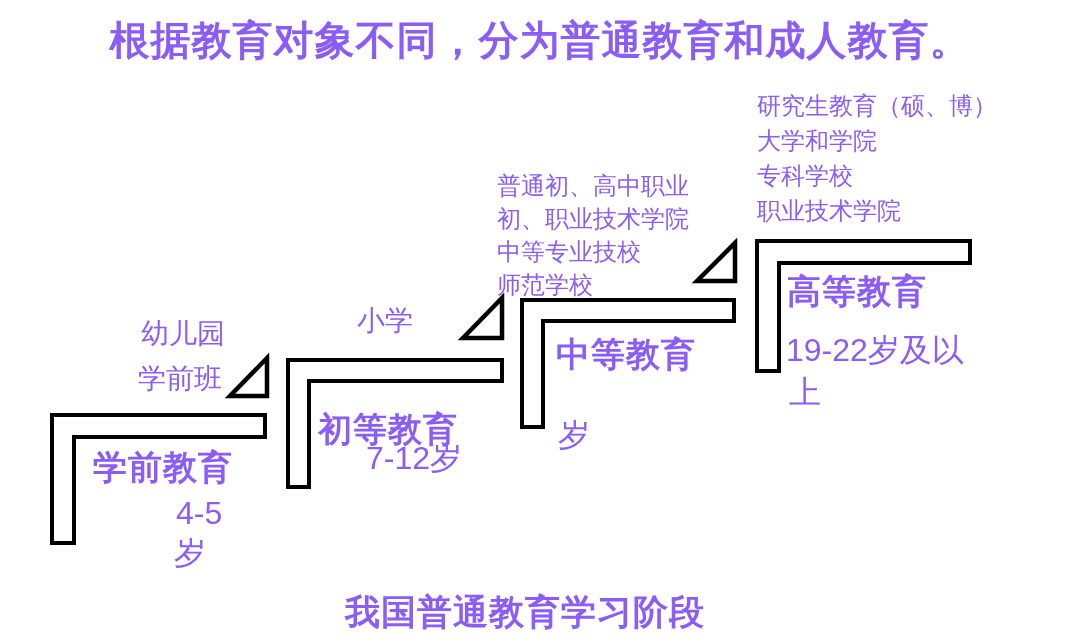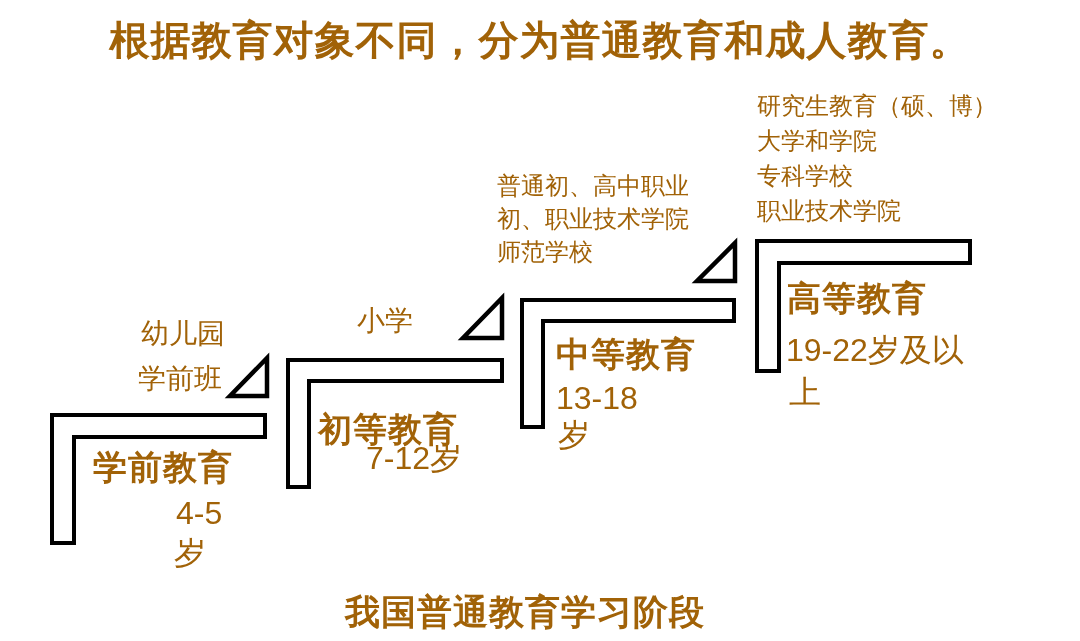--- a/index.html
+++ b/index.html
@@ -4,21 +4,21 @@
 <style>
   * { margin: 0; padding: 0; box-sizing: border-box; }
   html, body { background: #ffffff; }
   #canvas {
     position: relative;
     width: 1080px;
     height: 641px;
     background: #ffffff;
     overflow: hidden;
     font-family: "Liberation Sans", sans-serif;
-    color: #a16207;
+    color: #8b5cf6;
   }
   .abs { position: absolute; }
   .title {
     left: 0; right: 0; top: 13px;
     text-align: center;
     font-size: 40px;
     font-weight: 700;
     letter-spacing: 1px;
     white-space: nowrap;
   }
@@ -83,40 +83,40 @@
   </svg>
 
   <div class="abs inst" style="left:141px; top:318px;">幼儿园</div>
   <div class="abs inst" style="left:138px; top:363px;">学前班</div>
 
   <div class="abs inst" style="left:357px; top:305px;">小学</div>
 
   <div class="abs inst-list list-secondary" style="left:497px; top:121px;margin-top:48px;">
     <div class="inst-line">普通初、高中职业</div>
     <div class="inst-line">初、职业技术学院</div>
+    <div class="inst-line">中等专业技校</div>
     <div class="inst-line">师范学校</div>
   </div>
 
   <div class="abs inst-list list-higher" style="left:757px; top:88px;">
     <div class="inst-line">研究生教育（硕、博）</div>
     <div class="inst-line">大学和学院</div>
     <div class="inst-line">专科学校</div>
     <div class="inst-line">职业技术学院</div>
   </div>
 
   <div class="abs step-name" style="left:93px; top:449px;">学前教育</div>
   <div class="abs age-line" style="left:176px; top:496px;">4-5</div>
   <div class="abs age-line" style="left:174px; top:536px;">岁</div>
 
   <div class="abs step-name" style="left:318px; top:387px;margin-top:24px;">初等教育</div>
   <div class="abs age-line" style="left:366px; top:441px;">7-12岁</div>
 
   <div class="abs step-name" style="left:556px; top:336px;">中等教育</div>
-  <div class="abs age-line" style="left:556px; top:381px;">13-18</div>
   <div class="abs age-line" style="left:558px; top:418px;">岁</div>
 
-  <div class="abs step-name" style="left:787px; top:280px;">高等教育</div>
+  <div class="abs step-name" style="left:787px; top:273px;">高等教育</div>
   <div class="abs age-line" style="left:786px; top:333px;">19-22岁及以</div>
   <div class="abs age-line" style="left:789px; top:375px;">上</div>
 
   <div class="abs caption">我国普通教育学习阶段</div>
 
 </div>
 
 </body></html>

